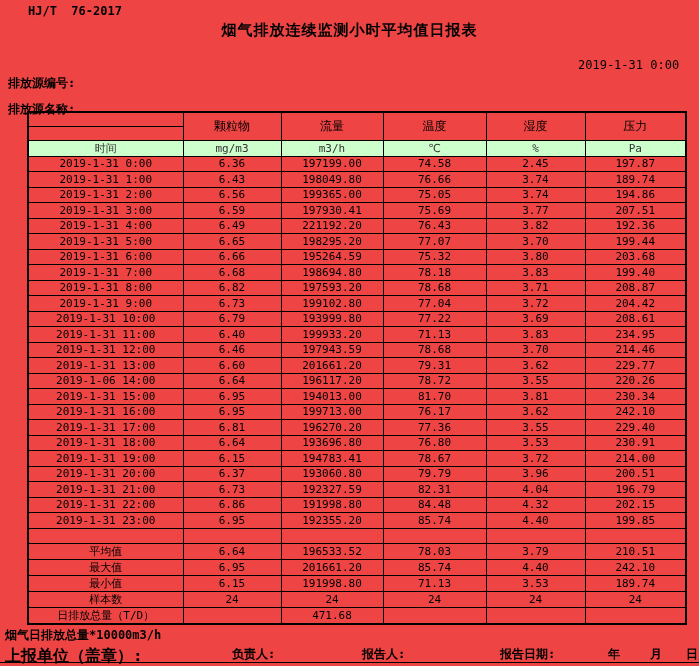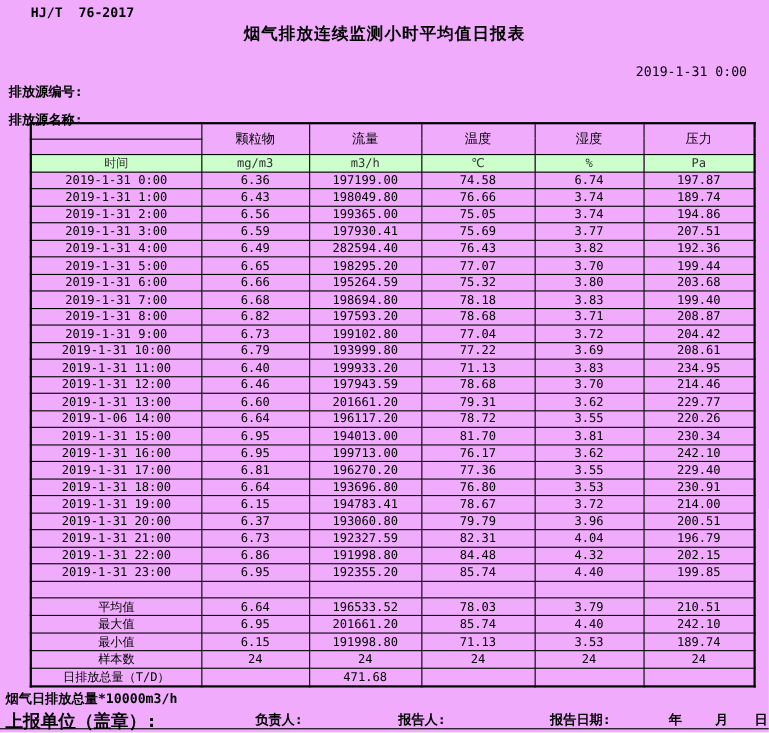--- a/index.html
+++ b/index.html
@@ -1,18 +1,18 @@
 <!DOCTYPE html>
 <html><head>
 <meta charset="utf-8">
 <style>
   * { margin:0; padding:0; box-sizing:border-box; }
   html,body { background:#fff; }
   .page {
-    position:relative; width:699px; height:666px; background:#f0abfc;
+    position:relative; width:699px; height:666px; background:#ef4444;
     font-family:"DejaVu Sans Mono","DejaVu Sans",monospace; color:#000;
     overflow:hidden;
   }
   .std-no { position:absolute; left:28px; top:4px; font-size:12px; font-weight:bold; white-space:pre; }
   .title  { position:absolute; left:0; top:21px; width:100%; text-align:center; font-size:15px; font-weight:bold; letter-spacing:1px; }
   .src-name { position:absolute; left:8px; top:57px;  font-size:12px; font-weight:bold;margin-top:44px; }
   .src-code { position:absolute; left:8px; top:75px;  font-size:12px; font-weight:bold; }
   .rep-dt   { position:absolute; left:578px; top:58px; font-size:12px; }
 
   table.report {
@@ -70,21 +70,21 @@
         <td>%</td>
         <td>Pa</td>
       </tr>
     </tbody>
     <tbody>
         <tr>
           <td>2019-1-31  0:00</td>
           <td>6.36</td>
           <td>197199.00</td>
           <td>74.58</td>
-          <td>6.74</td>
+          <td>2.45</td>
           <td>197.87</td>
         </tr>
         <tr>
           <td>2019-1-31  1:00</td>
           <td>6.43</td>
           <td>198049.80</td>
           <td>76.66</td>
           <td>3.74</td>
           <td>189.74</td>
         </tr>
@@ -100,21 +100,21 @@
           <td>2019-1-31  3:00</td>
           <td>6.59</td>
           <td>197930.41</td>
           <td>75.69</td>
           <td>3.77</td>
           <td>207.51</td>
         </tr>
         <tr>
           <td>2019-1-31  4:00</td>
           <td>6.49</td>
-          <td>282594.40</td>
+          <td>221192.20</td>
           <td>76.43</td>
           <td>3.82</td>
           <td>192.36</td>
         </tr>
         <tr>
           <td>2019-1-31  5:00</td>
           <td>6.65</td>
           <td>198295.20</td>
           <td>77.07</td>
           <td>3.70</td>

